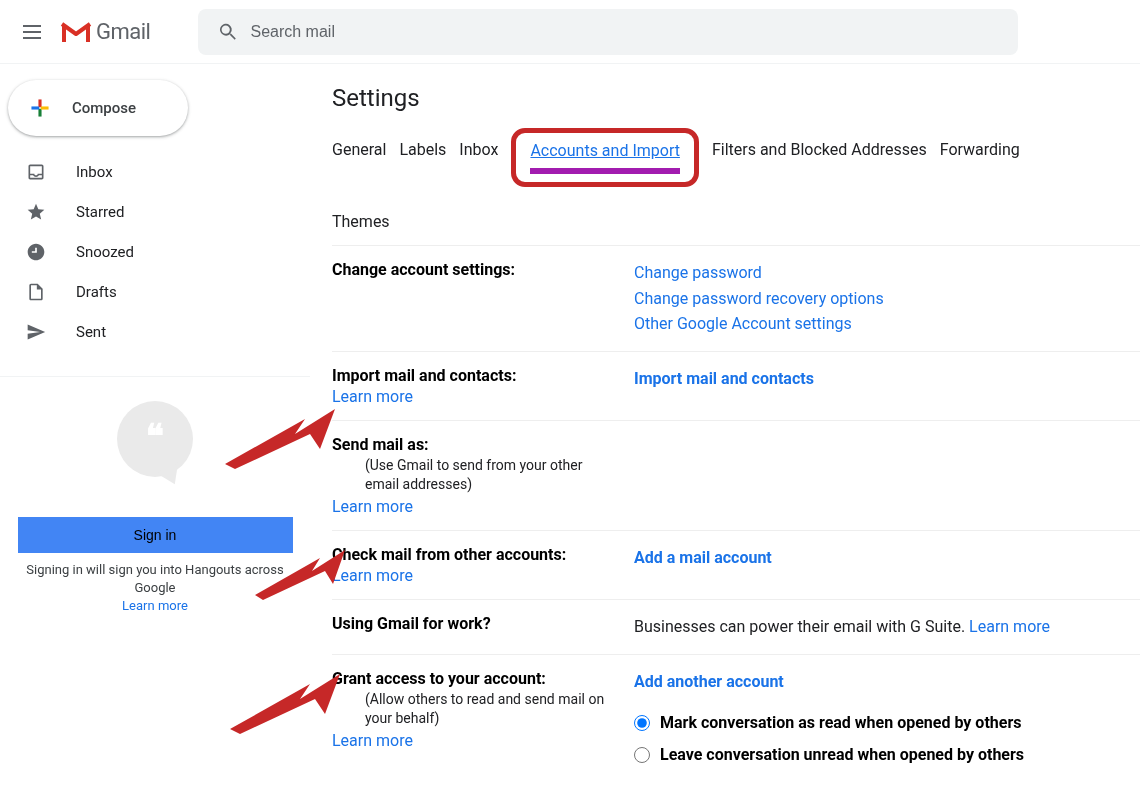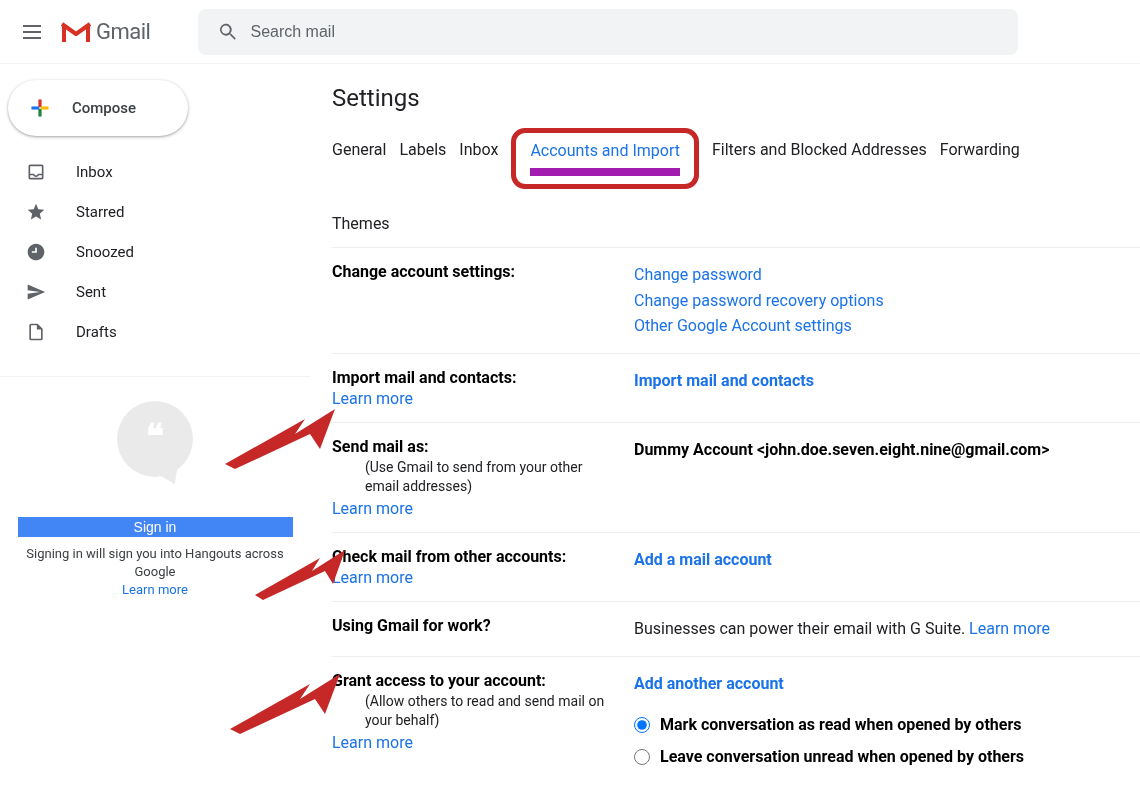--- a/index.html
+++ b/index.html
@@ -82,40 +82,40 @@
   margin:0 auto 40px auto; display:flex; align-items:center; justify-content:center;
   position:relative;
 }
 .hangouts-bubble::after {
   content:""; position:absolute; bottom:-8px; right:10px;
   width:0; height:0; border-left:12px solid transparent; border-right:12px solid transparent;
   border-top:18px solid #eaeaea; transform:rotate(-25deg);
 }
 .quote-mark { font-size:34px; color:#fff; font-weight:bold; line-height:1; margin-top:-6px;}
 .sign-in-btn {
-  width:275px; height:20px; background:#4285f4; color:#ffffff; border:none;
+  width:275px; height:36px; background:#4285f4; color:#000000; border:none;
   font-size:14px; font-weight:500; cursor:pointer; margin:0 auto; display:block;
 }
 .hangouts-text { font-size:13px; color:#3c4043; margin-top:8px; line-height:1.4; }
 .hangouts-learn { color:#1a73e8; font-size:13px; text-decoration:none; cursor:pointer; }
 
 .main {
   flex:1; padding:20px 0 20px 22px; min-width:0;
 }
 .settings-title { font-size:24px; color:#202124; margin-bottom:16px; }
 .tabs {
   display:flex; gap:13px; border-bottom:1px solid #eee;
   position:relative; flex-wrap:wrap;
   padding-bottom:0;
 }
 .tab {
   padding:12px 0; font-size:16px; color:#202124; cursor:pointer; white-space:nowrap;
 }
 .tab.themes-row { width:100%; }
-.tab.active { color:#1a73e8; border-bottom:8px solid #a21caf; }
+.tab.active { color:#1a73e8; border-bottom:6px solid #a21caf;text-decoration:underline; }
 .highlight-box {
   border:5px solid #c62828; border-radius:14px; padding:4px 14px 8px 14px;
   display:inline-block;
 }
 .highlight-box .tab { padding:4px 0 8px 0; }
 
 .settings-section {
   border-bottom:1px solid #eee; padding:14px 0;
   display:flex; gap:4px;
 }
@@ -201,32 +201,32 @@
         <span class="nav-icon">
           <svg width="20" height="20" viewBox="0 0 24 24" class="svg-icon">
               <path d="M12 2C6.48 2 2 6.48 2 12s4.48 10 10 10 10-4.48 10-10S17.52 2 12 2zm.5 11H7v-2h4V7h2v6z"></path>
             </svg>
         </span>
         <span class="nav-label">Snoozed</span>
       </li>
       <li class="nav-item">
         <span class="nav-icon">
           <svg width="20" height="20" viewBox="0 0 24 24" class="svg-icon">
+              <path d="M14 2H6c-1.1 0-2 .9-2 2v16c0 1.1.9 2 2 2h12c1.1 0 2-.9 2-2V8l-6-6zM6 20V4h7v5h5v11H6z"></path>
+            </svg>
+        </span>
+        <span class="nav-label">Drafts</span>
+      </li>
+      <li class="nav-item">
+        <span class="nav-icon">
+          <svg width="20" height="20" viewBox="0 0 24 24" class="svg-icon">
               <path d="M2 21l21-9L2 3v7l15 2-15 2z"></path>
             </svg>
         </span>
         <span class="nav-label">Sent</span>
-      </li>
-      <li class="nav-item">
-        <span class="nav-icon">
-          <svg width="20" height="20" viewBox="0 0 24 24" class="svg-icon">
-              <path d="M14 2H6c-1.1 0-2 .9-2 2v16c0 1.1.9 2 2 2h12c1.1 0 2-.9 2-2V8l-6-6zM6 20V4h7v5h5v11H6z"></path>
-            </svg>
-        </span>
-        <span class="nav-label">Drafts</span>
       </li>
     </ul>
     <div class="hangouts-box">
       <div class="hangouts-bubble">
         <span class="quote-mark">❝</span>
       </div>
       <button class="sign-in-btn">Sign in</button>
       <div class="hangouts-text">Signing in will sign you into Hangouts across Google</div>
       <a class="hangouts-learn">Learn more</a>
     </div>
@@ -268,21 +268,20 @@
       </div>
     </div>
 
     <div class="settings-section">
       <div class="section-left">
         <div class="section-title">Send mail as:</div>
         <div class="section-sub">(Use Gmail to send from your other email addresses)</div>
         <span class="learn-link">Learn more</span>
       </div>
       <div class="section-right">
-        <div style="font-weight:bold; color:#000;">Dummy Account &lt;john.doe.seven.eight.nine@gmail.com&gt;</div>
       </div>
     </div>
 
     <div class="settings-section">
       <div class="section-left">
         <div class="section-title">Check mail from other accounts:</div>
         <span class="learn-link">Learn more</span>
       </div>
       <div class="section-right">
         <span class="link bold">Add a mail account</span>

